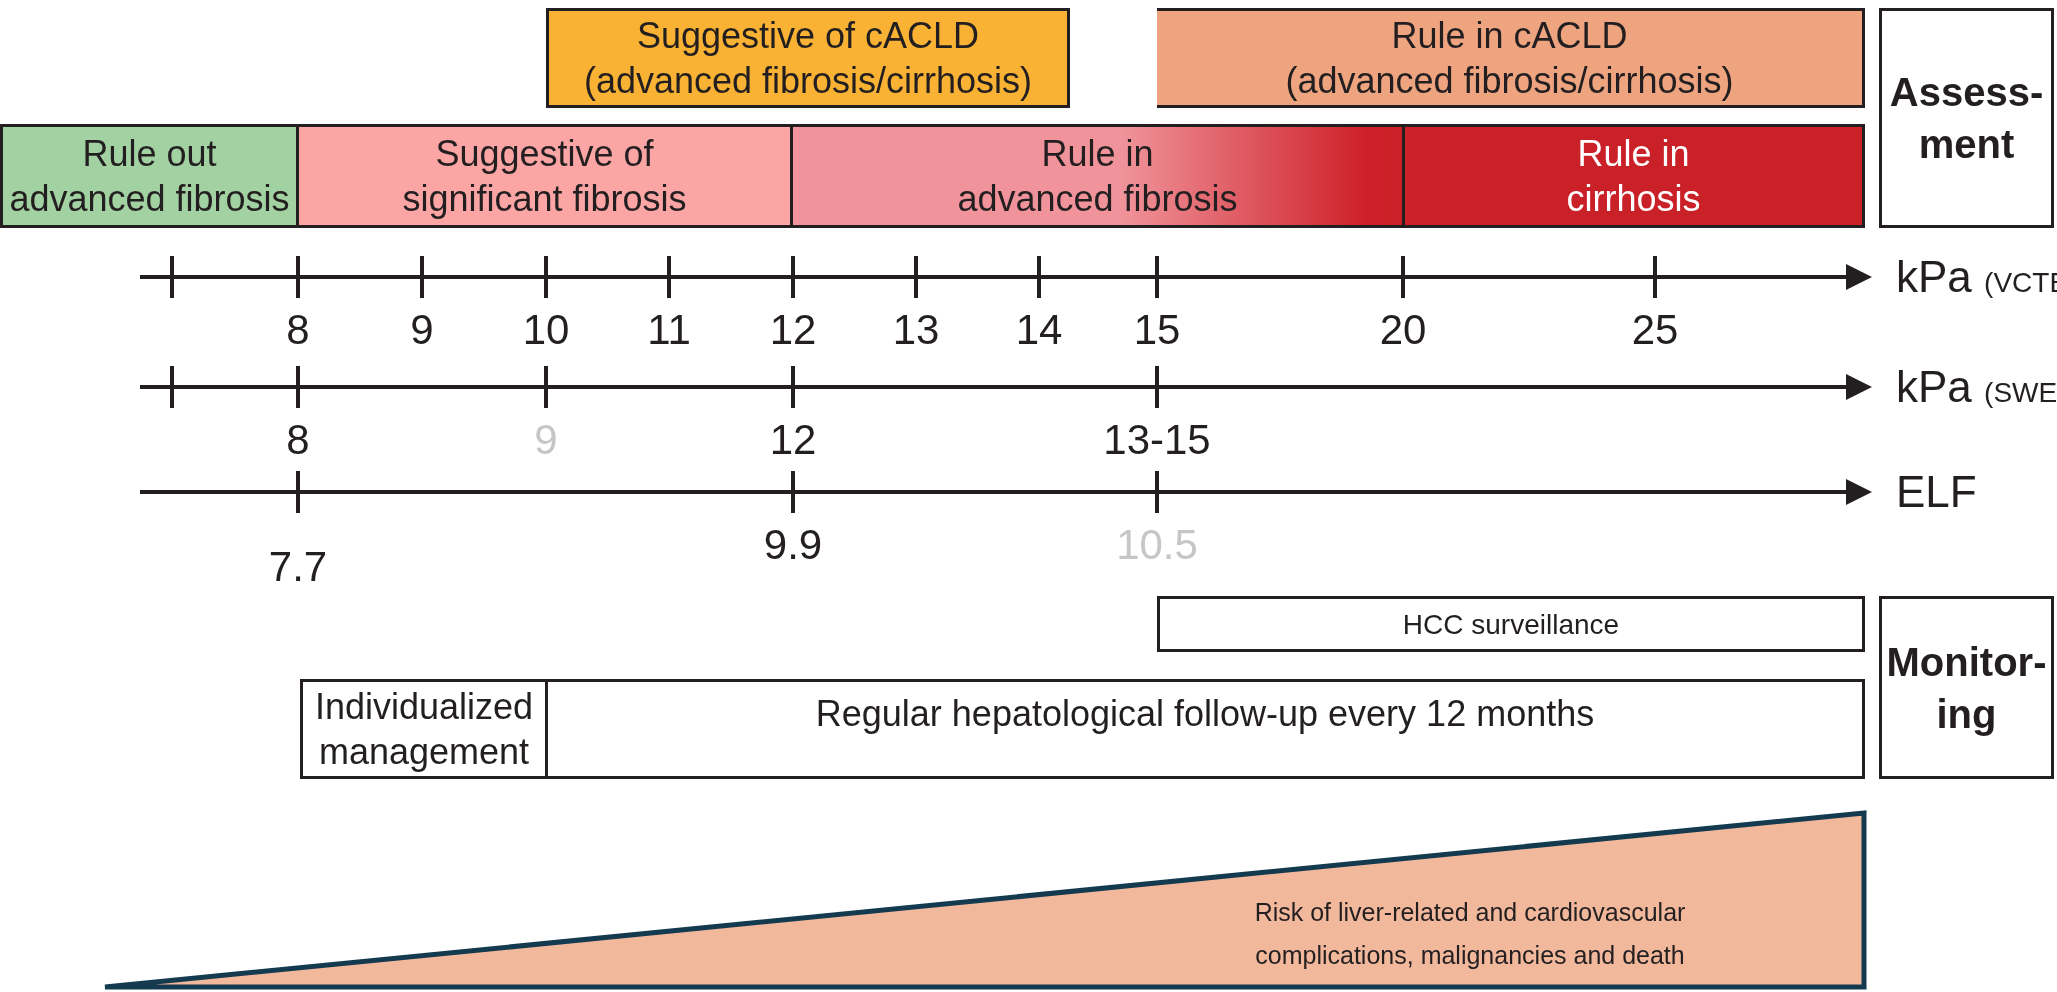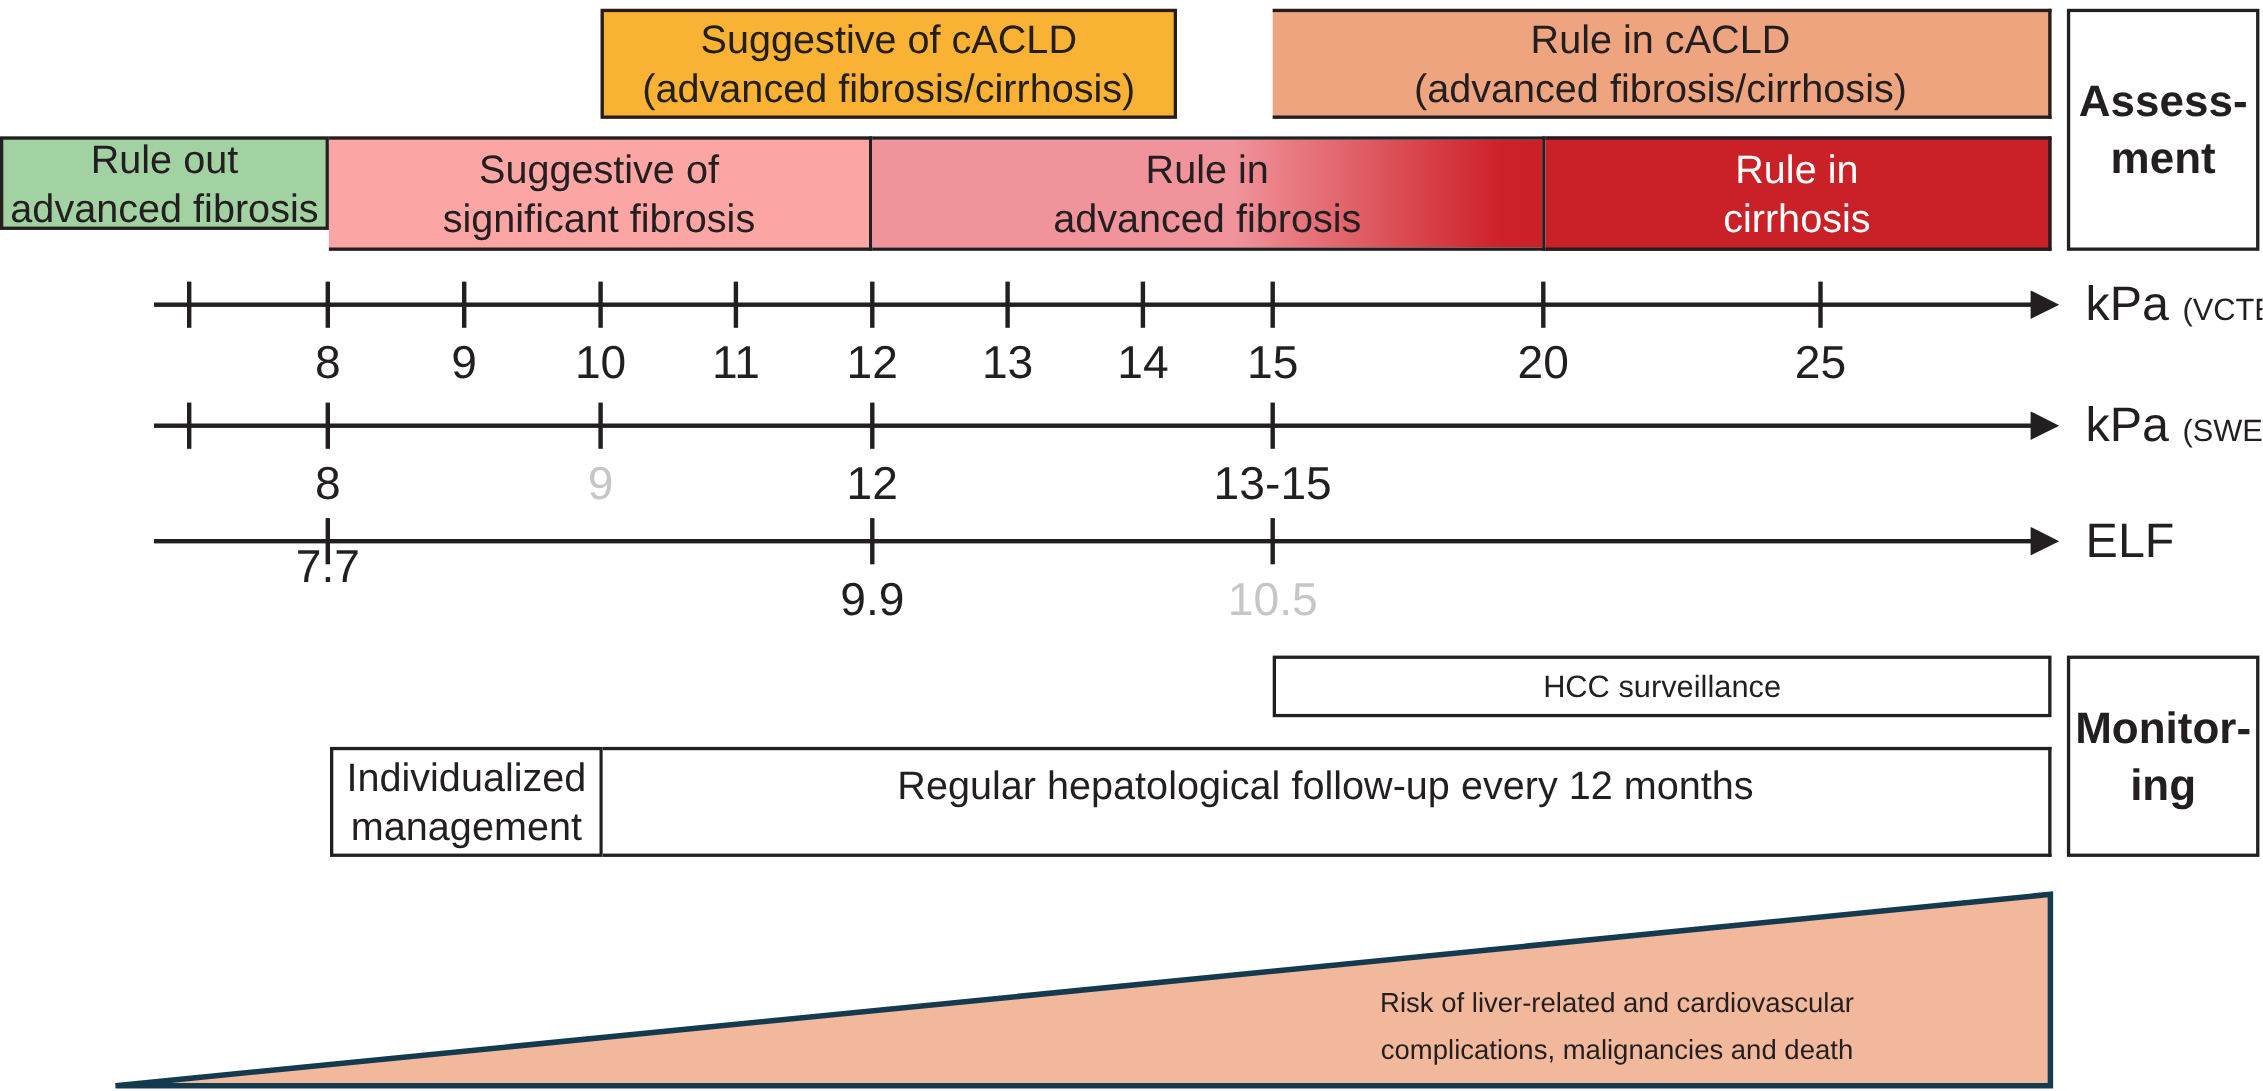--- a/index.html
+++ b/index.html
@@ -61,21 +61,21 @@
 
   <div class="bx band-orange" style="left:546px;top:8px;width:524px;height:100px;">
     <div class="ln">Suggestive of cACLD</div>
     <div class="ln">(advanced fibrosis/cirrhosis)</div>
   </div>
   <div class="bx band-salmon noleft" style="left:1157px;top:8px;width:708px;height:100px;">
     <div class="ln">Rule in cACLD</div>
     <div class="ln">(advanced fibrosis/cirrhosis)</div>
   </div>
 
-  <div class="bx band-green" style="left:0px;top:124px;width:299px;height:85px;">
+  <div class="bx band-green" style="left:0px;top:124px;width:299px;height:104px;">
     <div class="ln">Rule out</div>
     <div class="ln">advanced fibrosis</div>
   </div>
   <div class="bx band-yellow noleft" style="left:299px;top:124px;width:494px;height:104px;">
     <div class="ln">Suggestive of</div>
     <div class="ln">significant fibrosis</div>
   </div>
   <div class="bx band-pinkred noleft" style="left:793px;top:124px;width:612px;height:104px;">
     <div class="ln">Rule in</div>
     <div class="ln">advanced fibrosis</div>
@@ -132,21 +132,21 @@
   <div class="axis-name" style="left:1896px;top:362px;">
     <span>kPa</span>
     <span class="sub">(SWE)</span>
   </div>
 
   <div class="axis-line" style="left:140px;top:490px;width:1712px;"></div>
   <div class="arrowhead" style="left:1846px;top:479px;"></div>
   <div class="tick" style="left:298px;top:471px;"></div>
   <div class="tick" style="left:793px;top:471px;"></div>
   <div class="tick" style="left:1157px;top:471px;"></div>
-  <div class="num" style="left:298px;top:491px;">7.7</div>
+  <div class="num" style="left:298px;top:543px;">7.7</div>
   <div class="num" style="left:793px;top:521px;">9.9</div>
   <div class="num muted" style="left:1157px;top:521px;">10.5</div>
   <div class="axis-name" style="left:1896px;top:467px;">
     <span>ELF</span>
   </div>
 
   <div class="bx hcc-box" style="left:1157px;top:596px;width:708px;height:56px;">
     <div class="ln">HCC surveillance</div>
   </div>
   <div class="bx" style="left:300px;top:679px;width:248px;height:100px;">

